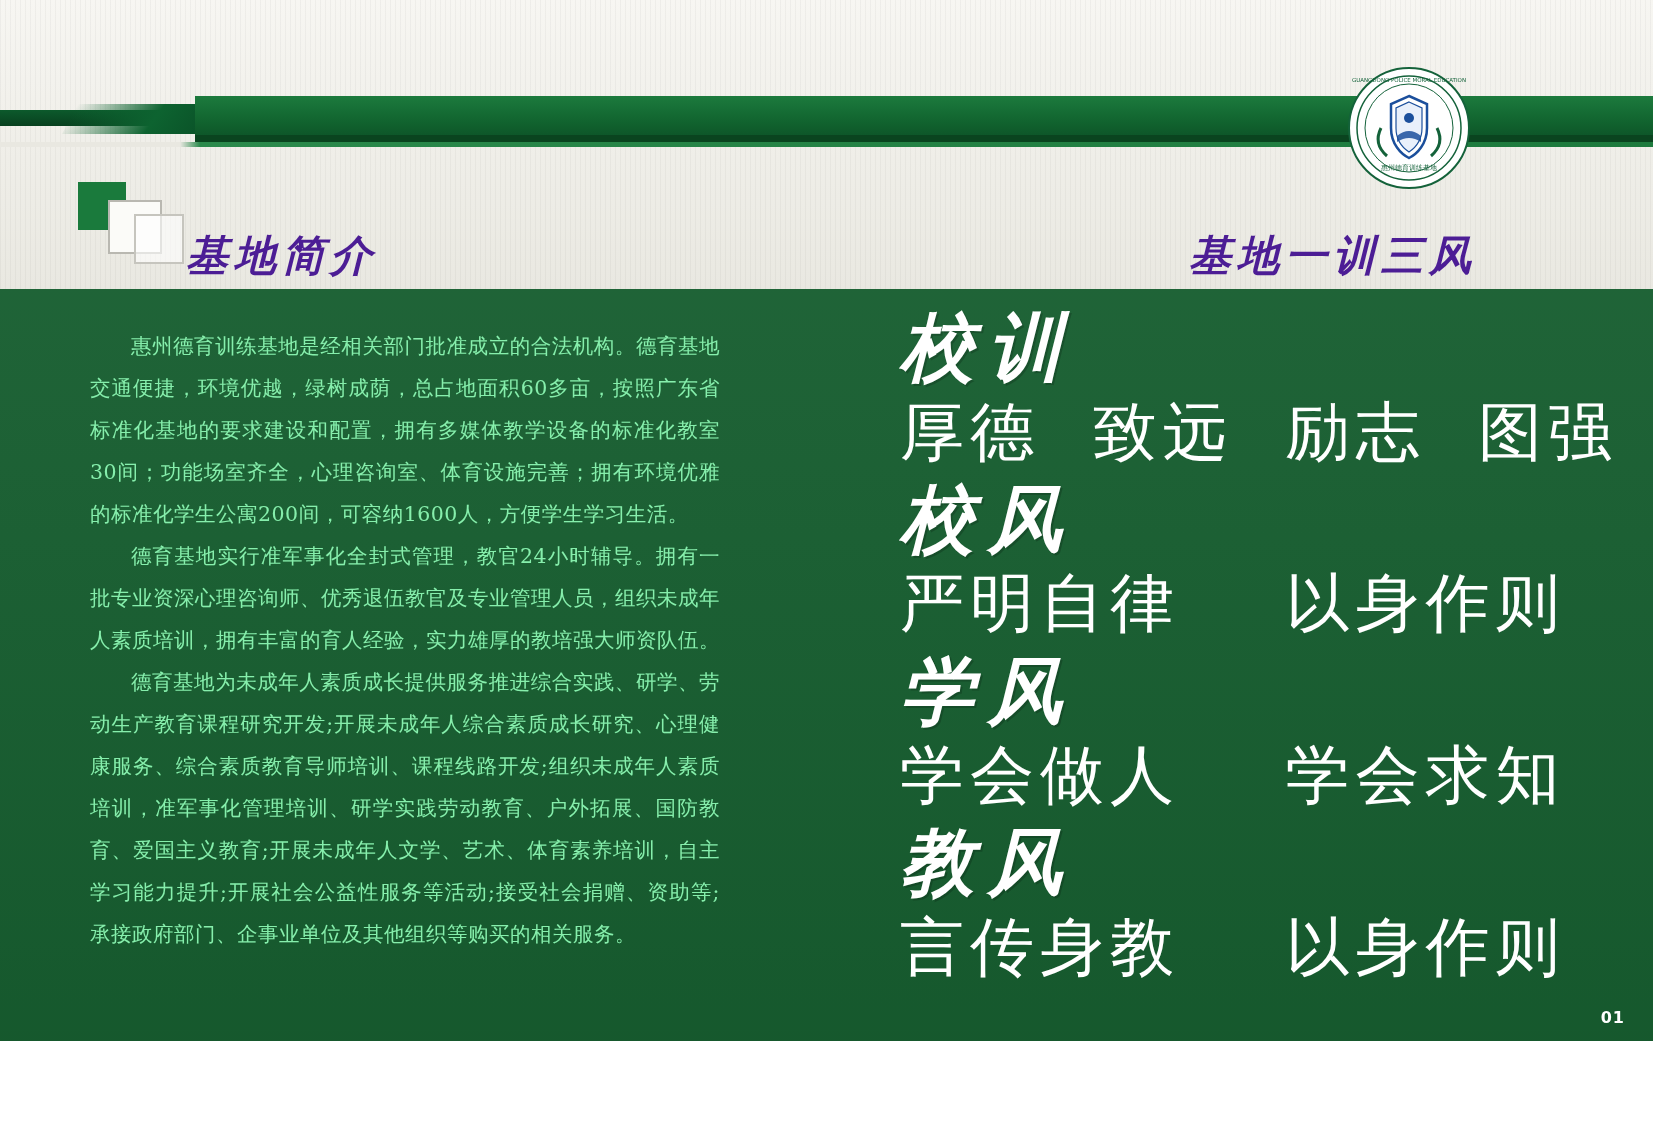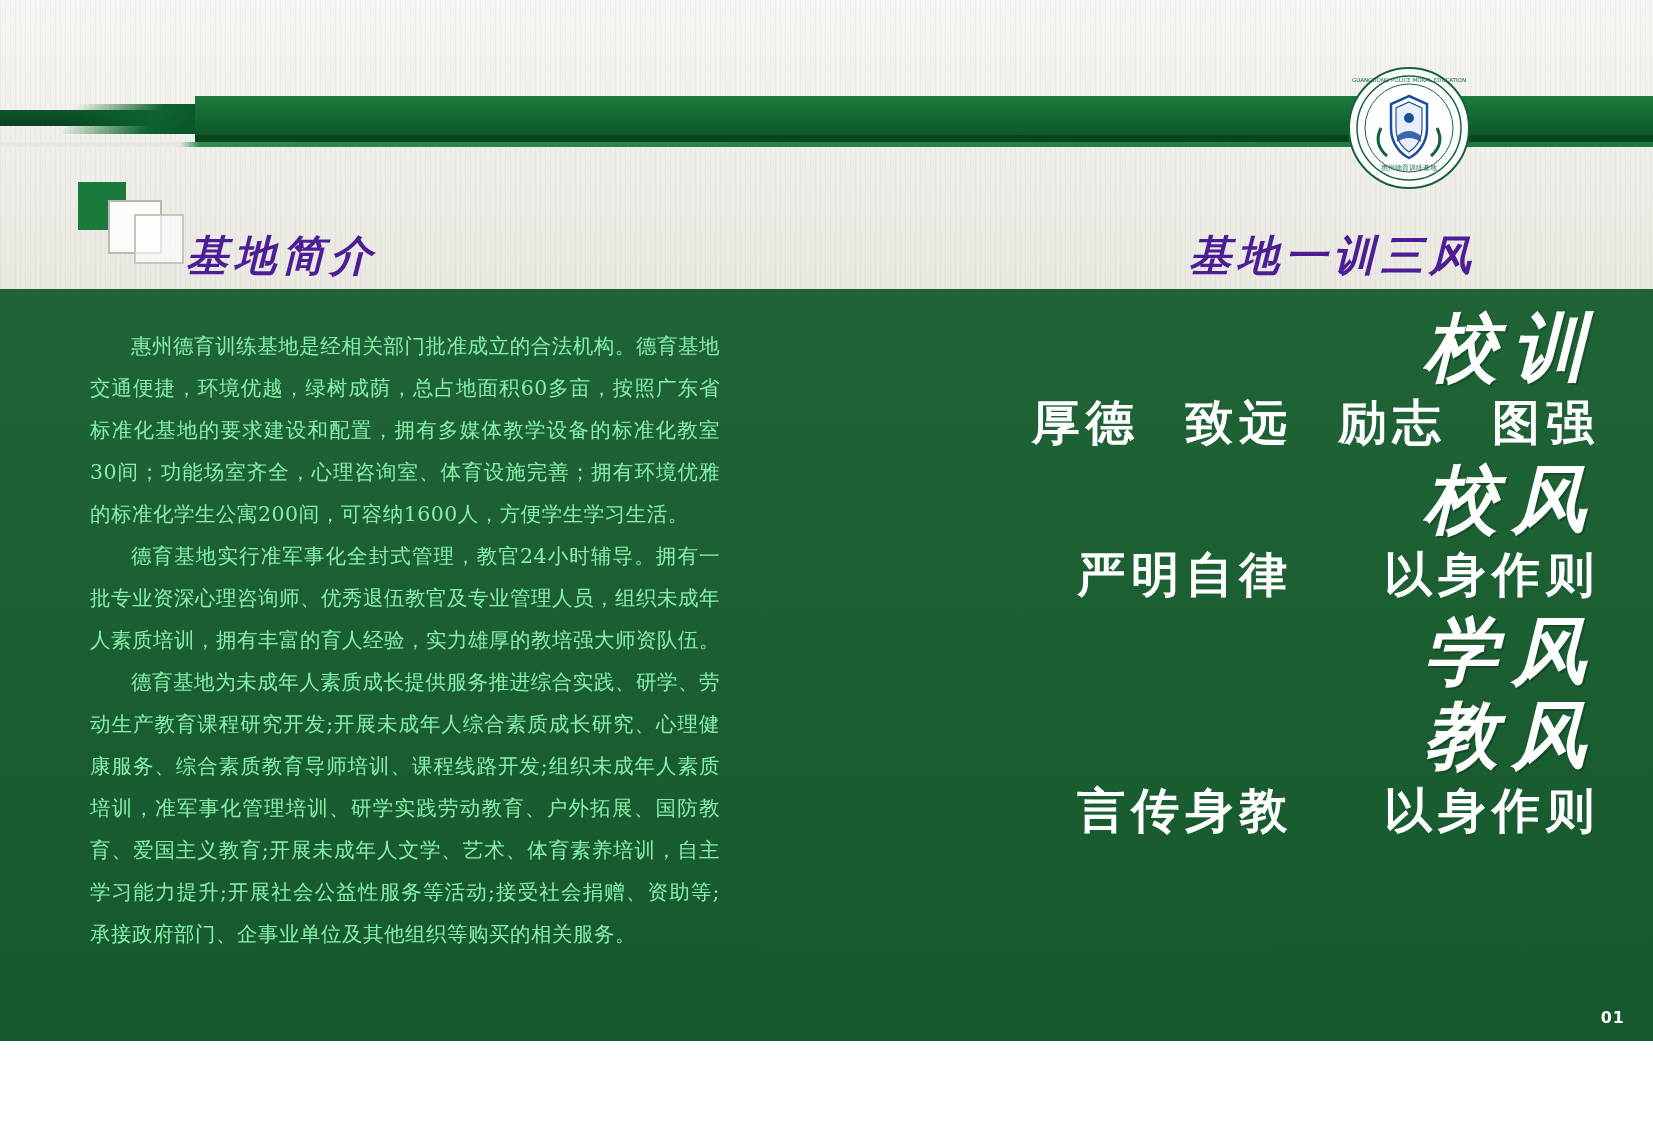--- a/index.html
+++ b/index.html
@@ -159,37 +159,37 @@
   #intro-text p {
     margin: 0;
     text-indent: 2em;
   }
 
   
   #motto {
     position: absolute;
     left: 900px; top: 20px;
     width: 700px;
-    text-align: right;
+    text-align: left;
     color: #ffffff;
   }
   .motto-title {
     font-family: "DejaVu Sans", "Liberation Sans", sans-serif;
     font-size: 74px;
     font-weight: bold;
     font-style: italic;
     letter-spacing: 14px;
     line-height: 1.05;
     margin: 0 0 6px 0;
     text-shadow: 2px 2px 0 rgba(0,0,0,0.18);
   }
   .motto-line {
     font-family: "DejaVu Sans", "Liberation Sans", sans-serif;
-    font-size: 48px;
-    font-weight: bold;
+    font-size: 64px;
+    font-weight: normal;
     letter-spacing: 6px;
     line-height: 1.22;
     margin: 0 0 10px 0;
     white-space: pre;
   }
   .motto-block { margin-bottom: 6px; }
 
   
   #page-number {
     position: absolute;
@@ -257,20 +257,21 @@
         <div class="motto-line">厚德  致远  励志  图强</div>
       </div>
 
       <div class="motto-block">
         <div class="motto-title">校风</div>
         <div class="motto-line">严明自律    以身作则</div>
       </div>
 
       <div class="motto-block">
         <div class="motto-title">学风</div>
+        <div class="motto-line">学会做人    学会求知</div>
       </div>
 
       <div class="motto-block">
         <div class="motto-title">教风</div>
         <div class="motto-line">言传身教    以身作则</div>
       </div>
 
     </div>
 
     <div id="page-number">01</div>

